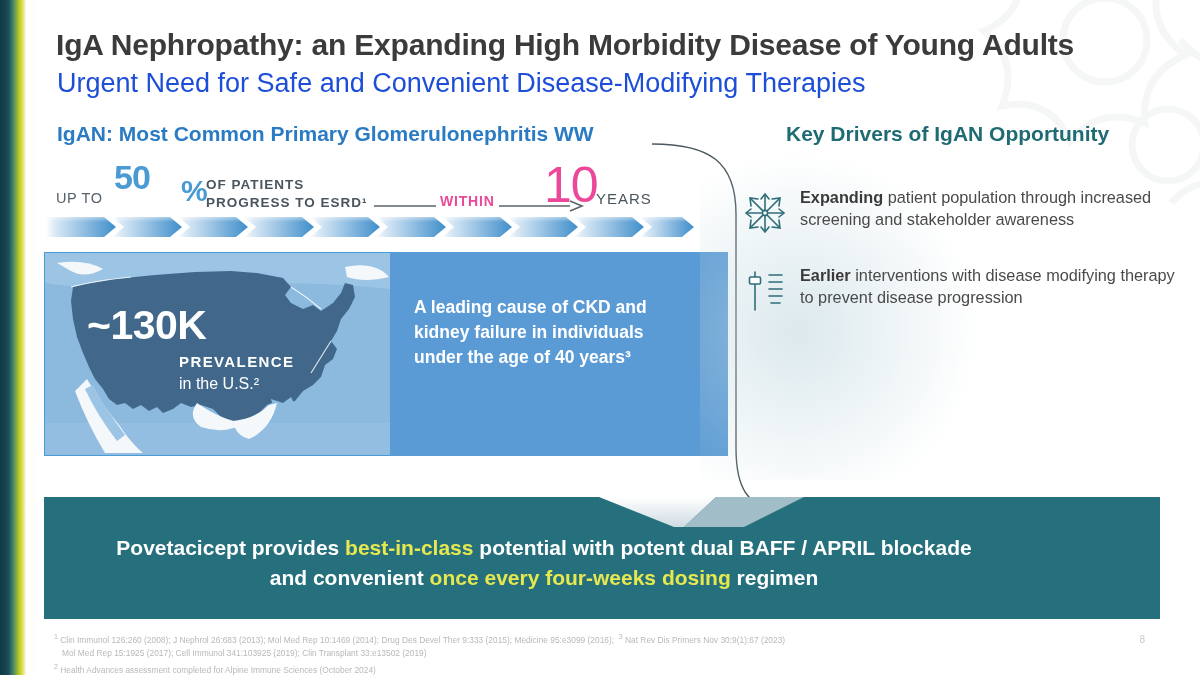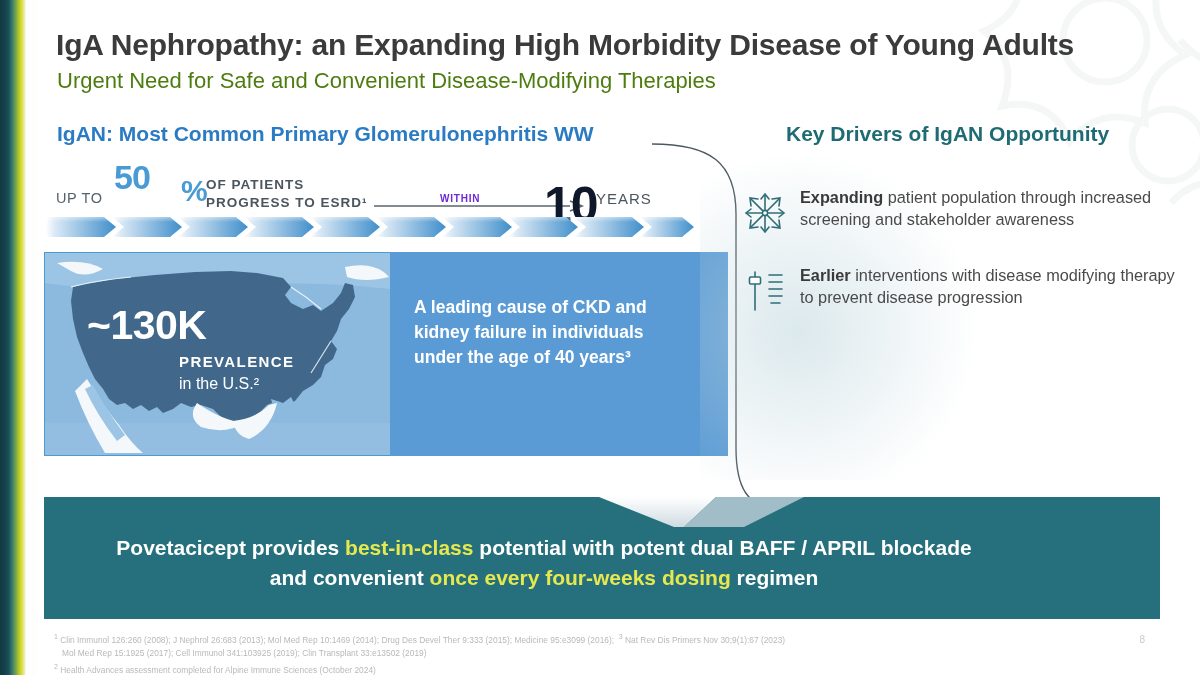--- a/index.html
+++ b/index.html
@@ -31,21 +31,21 @@
   }
 
   
   .title {
     position: absolute; left: 56px; top: 28px;
     font-size: 30px; font-weight: bold; color: #3b3b3b;
     letter-spacing: -0.2px; white-space: nowrap;
   }
   .subtitle {
     position: absolute; left: 57px; top: 68px;
-    font-size: 22px; color: #4d7c0f; font-weight: 400;
+    font-size: 27px; color: #1d4ed8; font-weight: 400;
     white-space: nowrap;
   }
 
   
   .left-head {
     position: absolute; left: 57px; top: 122px;
     font-size: 21px; font-weight: bold; color: #2b7bc4;
     white-space: nowrap;
   }
   .right-head {
@@ -81,28 +81,27 @@
   .stat-of {
     position: absolute; left: 150px; top: 8px;
     font-size: 13.5px; color: #4b555e; letter-spacing: 1px; font-weight: bold;
     line-height: 1.35;
   }
   .stat-line {
     position: absolute; left: 318px; top: 32px; width: 212px; height: 12px;
   }
   .stat-within {
     position: absolute; left: 380px; top: 25px;
-    font-size: 10px; color: #6d28d9; letter-spacing: .8px; font-weight: bold;
+    font-size: 14px; color: #ec4899; letter-spacing: .8px; font-weight: bold;
     background: #fff; padding: 0 4px;
   }
   .stat-10 {
     position: absolute; left: 488px; top: -8px;
-    font-size: 50px; font-weight: bold; color: #0f172a; line-height: 1;
+    font-size: 50px; font-weight: normal; color: #ec4899; line-height: 1;
     letter-spacing: -1px;
-    margin-top: 20px;
   }
   .stat-years {
     position: absolute; left: 540px; top: 22px;
     font-size: 15px; color: #4b555e; letter-spacing: 1px; font-weight: 500;
   }
 
   
   .chev-band { position: absolute; left: 46px; top: 216px; width: 648px; height: 22px; }
 
   

